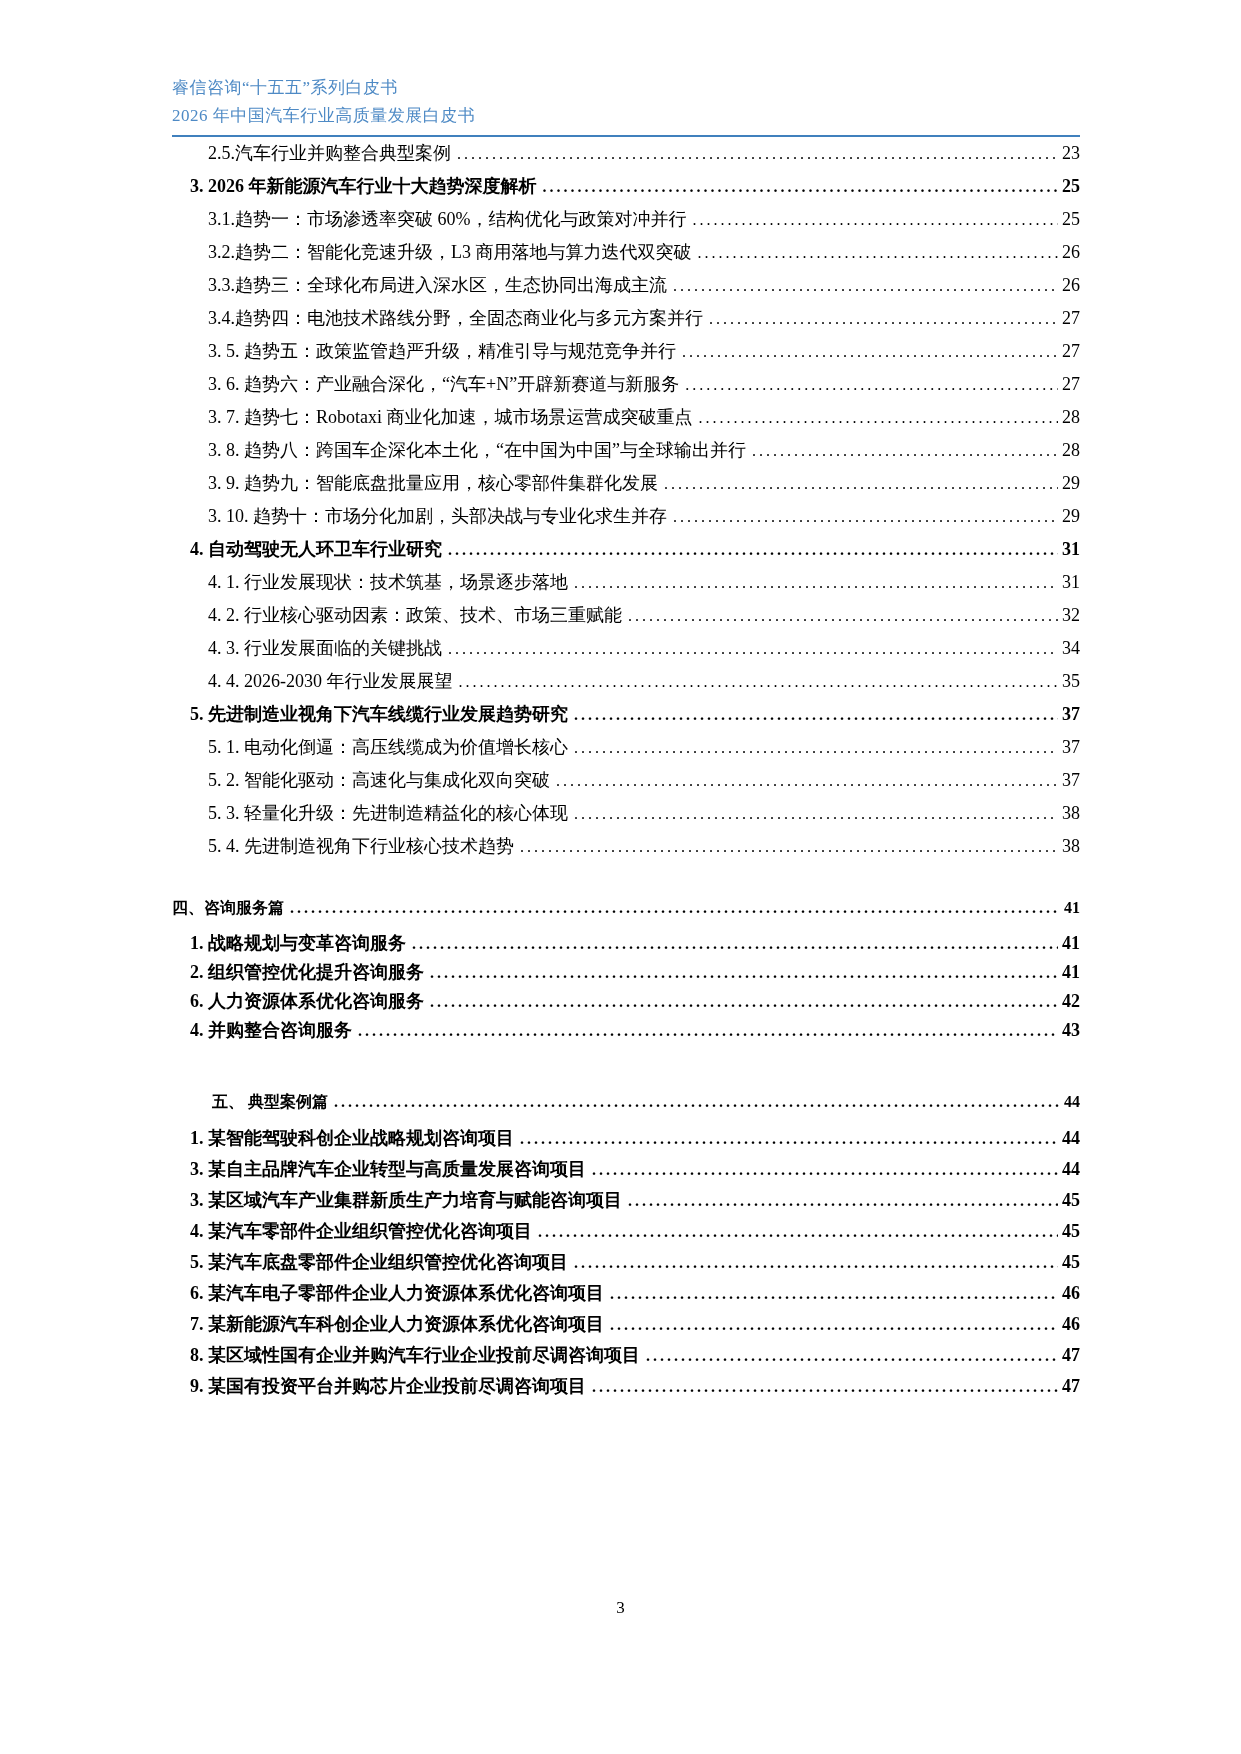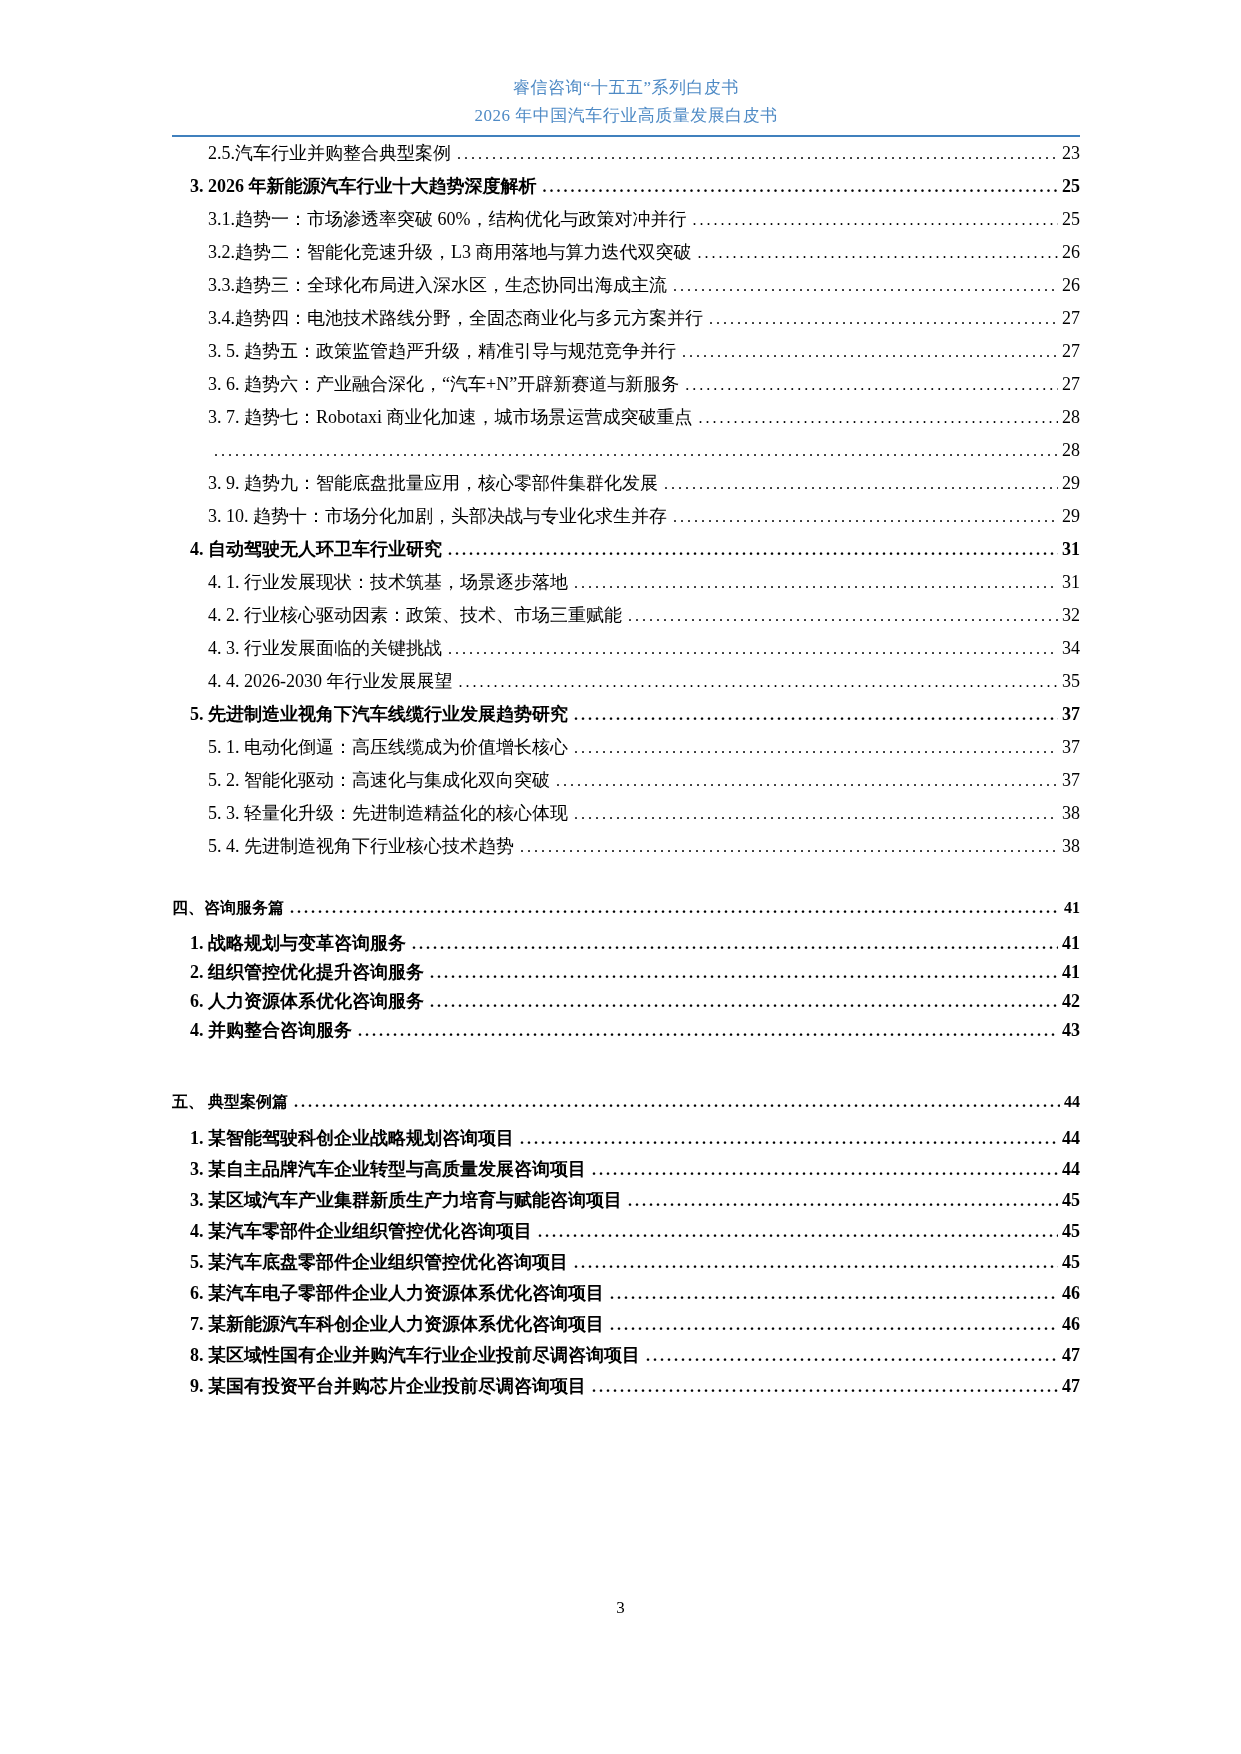--- a/index.html
+++ b/index.html
@@ -8,21 +8,21 @@
     height: 1754px;
     background: #ffffff;
     position: relative;
     overflow: hidden;
     font-family: "Liberation Serif", "DejaVu Serif", serif;
     color: #000000;
     box-sizing: border-box;
   }
   .header {
     padding: 74px 161px 0 172px;
-    text-align: center;
+    text-align: left;
   }
   .header-line {
     font-size: 17px;
     line-height: 28px;
     color: #4e8ac5;
     letter-spacing: 0.5px;
   }
   .divider {
     margin: 5px 161px 0 172px;
     border-top: 2px solid #4080bd;
@@ -65,21 +65,21 @@
   }
   .row.section {
     font-size: 16px;
     line-height: 42px;
     padding-left: 0;
     font-weight: bold;
   }
   .row.item.g-services { line-height: 29px; }
   .row.item.g-cases { line-height: 31px; }
   .row.section.g-services { margin-top: 24px; }
-  .row.section.g-cases { margin-top: 36px; }
+  .row.section.g-cases { margin-top: 36px; margin-left: 40px; }
 
   .footer {
     position: absolute;
     left: 0;
     right: 0;
     top: 1598px;
     text-align: center;
     font-size: 17px;
   }
 </style>
@@ -135,20 +135,21 @@
         <span class="label">3. 6. 趋势六：产业融合深化，“汽车+N”开辟新赛道与新服务</span>
         <span class="dots"></span>
         <span class="pg">27</span>
       </div>
       <div class="row sub g-trends">
         <span class="label">3. 7. 趋势七：Robotaxi 商业化加速，城市场景运营成突破重点</span>
         <span class="dots"></span>
         <span class="pg">28</span>
       </div>
       <div class="row sub g-trends">
+        <span class="label">3. 8. 趋势八：跨国车企深化本土化，“在中国为中国”与全球输出并行</span>
         <span class="dots"></span>
         <span class="pg">28</span>
       </div>
       <div class="row sub g-trends">
         <span class="label">3. 9. 趋势九：智能底盘批量应用，核心零部件集群化发展</span>
         <span class="dots"></span>
         <span class="pg">29</span>
       </div>
       <div class="row sub g-trends">
         <span class="label">3. 10. 趋势十：市场分化加剧，头部决战与专业化求生并存</span>

